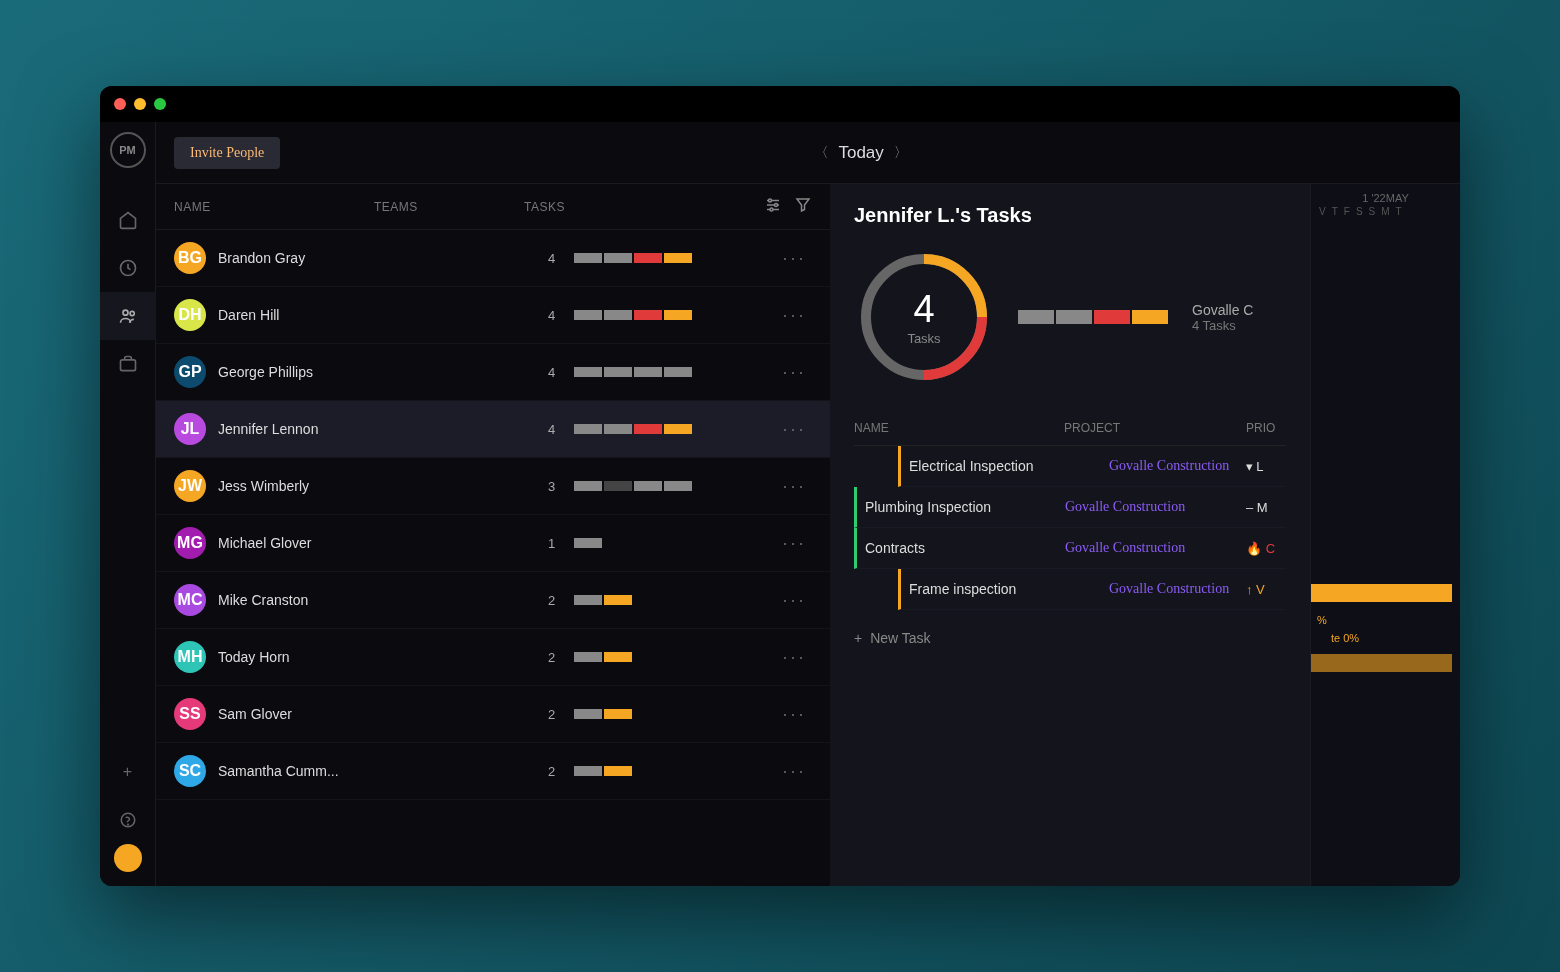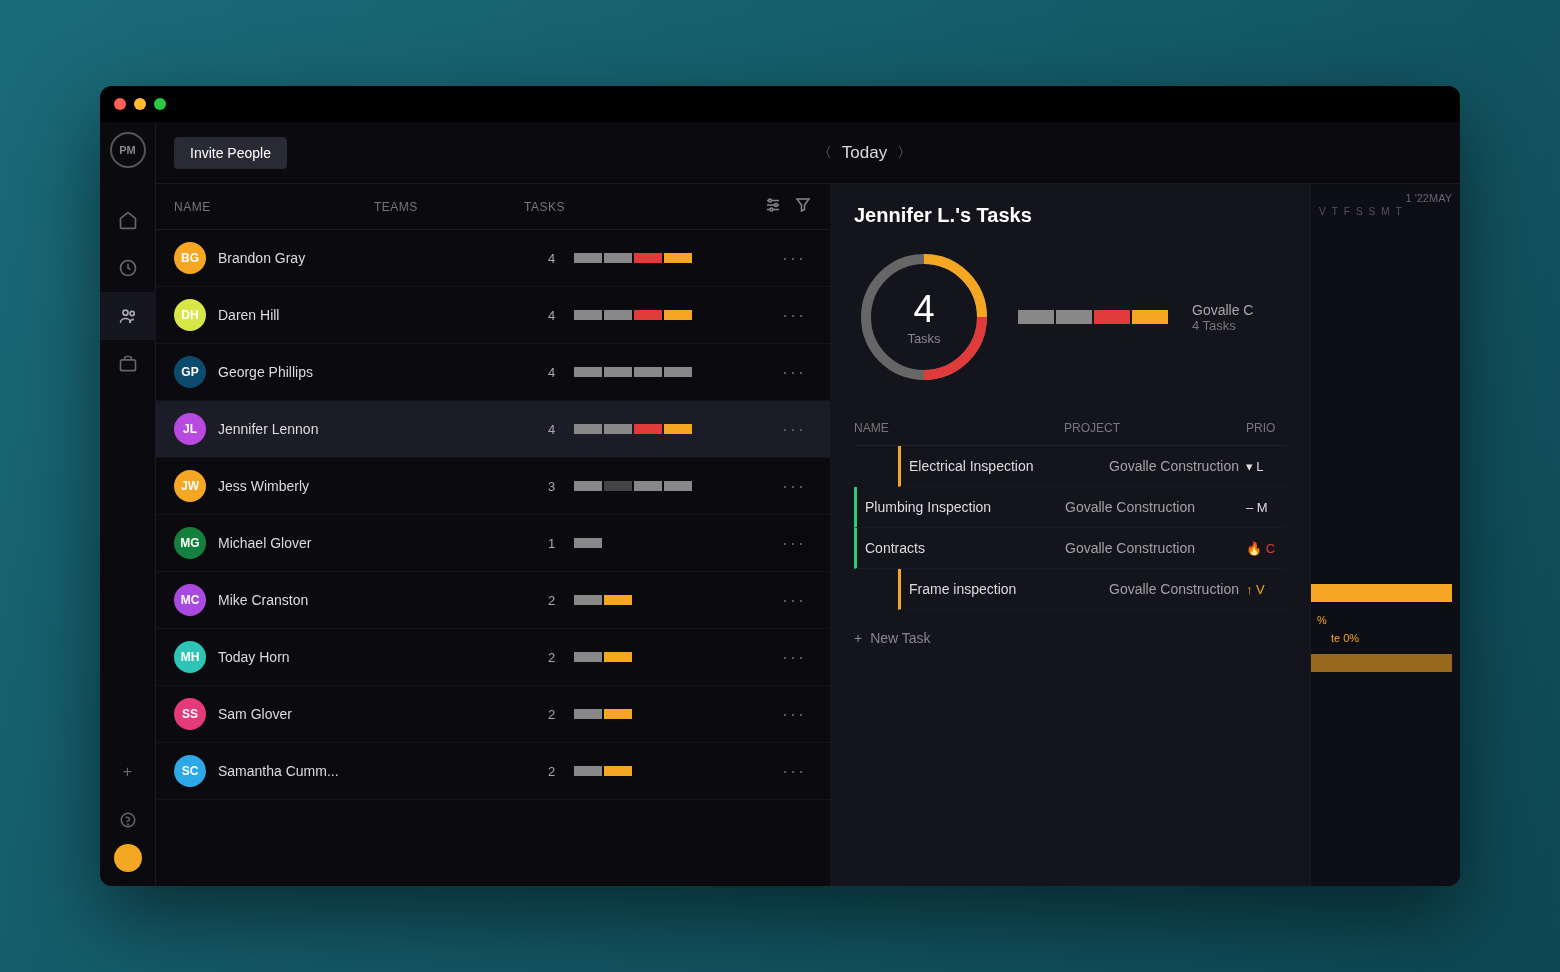--- a/index.html
+++ b/index.html
@@ -63,23 +63,24 @@
 .avatar-nav {
   width: 28px; height: 28px; border-radius: 50%;
   background: #f5a623; margin-bottom: 14px;
 }
 .main { flex: 1; display: flex; flex-direction: column; overflow: hidden; }
 .topbar {
   height: 62px; display: flex; align-items: center;
   padding: 0 18px; border-bottom: 1px solid #1a1a22;
 }
 .invite-btn {
-  background: #2a2a35; color: #ffffff; border: none;
+  background: #2a2a35; color: #fdba74; border: none;
   padding: 8px 16px; border-radius: 4px; font-size: 14px;
   cursor: pointer;
+  font-family: Liberation Serif, serif;
 }
 .today-nav {
   flex: 1; display: flex; align-items: center; justify-content: center;
   gap: 10px; color: #ddd; font-size: 17px;
 }
 .chev { color: #888; cursor: pointer; font-size: 14px; }
 .content { flex: 1; display: flex; overflow: hidden; }
 .people-panel { flex: 1; display: flex; flex-direction: column; }
 .list-header {
   display: flex; align-items: center; padding: 12px 18px;
@@ -92,21 +93,21 @@
 .header-icons { display: flex; gap: 12px; color: #888; }
 .person-row {
   display: flex; align-items: center; padding: 12px 18px;
   border-bottom: 1px solid #14141a; color: #ddd;
   cursor: pointer;
 }
 .person-row.selected { background: #1c1c28; }
 .avatar {
   width: 32px; height: 32px; border-radius: 50%;
   display: flex; align-items: center; justify-content: center;
-  font-size: 12px; font-weight: 600; color: #fff; margin-right: 12px;
+  font-size: 16px; font-weight: 600; color: #fff; margin-right: 12px;
 }
 .pname { flex: 0 0 180px; font-size: 14px; }
 .pteams { width: 150px; }
 .ptasks { flex: 1; display: flex; align-items: center; gap: 12px; }
 .tcount { color: #aaa; font-size: 13px; width: 14px; }
 .bars { display: flex; gap: 2px; }
 .bar { width: 28px; height: 10px; }
 .row-more { color: #666; font-size: 18px; padding: 0 6px; letter-spacing: 2px; }
 .detail-panel {
   width: 480px; background: #14141c;
@@ -136,34 +137,34 @@
 .th-name { flex: 0 0 210px; }
 .th-proj { flex: 1; }
 .th-prio { width: 40px; }
 .task-row {
   display: flex; align-items: center; padding: 12px 0;
   border-bottom: 1px solid #1a1a24; color: #ddd; font-size: 14px;
   border-left: 3px solid transparent;
   padding-left: 8px;
 }
 .tr-name { flex: 0 0 200px; }
-.tr-proj { flex: 1; color: #a3a3a3; }
+.tr-proj { flex: 1; color: #8b5cf6; font-family: Liberation Serif, serif; }
 .tr-prio { width: 40px; font-size: 13px; }
 .task-row.b-orange { border-left-color: #f5a623; margin-left: 44px; }
 .task-row.b-green { border-left-color: #2ecc71; }
 .new-task {
   margin-top: 20px; color: #888; font-size: 14px;
   display: flex; align-items: center; gap: 8px; cursor: pointer;
 }
 .timeline-panel {
   width: 150px; background: #0e0e16; border-left: 1px solid #1a1a22;
   padding: 8px; font-size: 11px; color: #666;
   position: relative;
 }
-.tl-header { display: flex; justify-content: flex-end; }
+.tl-header { display: flex; justify-content: center; }
 .tl-days { display: flex; gap: 6px; color: #555; font-size: 10px; margin-top: 2px; }
 .gantt-bar {
   position: absolute; height: 18px; background: #f5a623;
   left: 0; right: 8px;
 }
 .gantt-text { position: absolute; font-size: 11px; color: #f5a623; }
 </style>
 </head>
 <body>
 
@@ -315,21 +316,21 @@
       <div class="bars">
                     <div class="bar" style="background:#888"></div>
                     <div class="bar" style="background:#444"></div>
                     <div class="bar" style="background:#888"></div>
                     <div class="bar" style="background:#888"></div>
                   </div>
     </div>
     <div class="row-more">···</div>
   </div>
               <div class="person-row">
-    <div class="avatar" style="background:#15803d">MG</div>
+    <div class="avatar" style="background:#a21caf">MG</div>
     <div class="pname">Michael Glover</div>
     <div class="pteams"></div>
     <div class="ptasks">
       <span class="tcount">1</span>
       <div class="bars">
                     <div class="bar" style="background:#888"></div>
                   </div>
     </div>
     <div class="row-more">···</div>
   </div>

